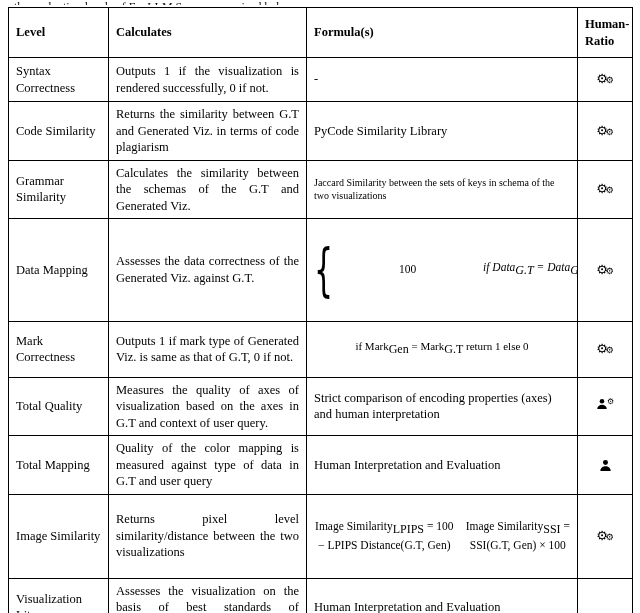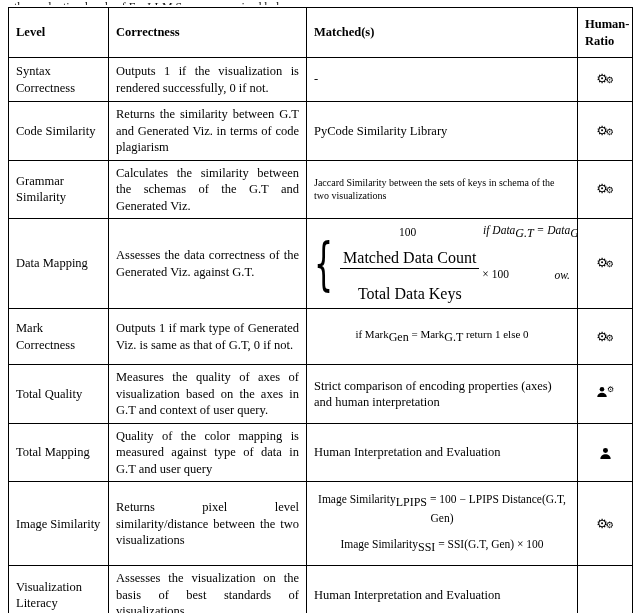--- a/index.html
+++ b/index.html
@@ -17,30 +17,30 @@
   td.formula.center{text-align:center;}
   td.formula.small{font-size:10px;}
   td.ratio{text-align:center;}
 
   tr.h36{height:36px}tr.h44{height:44px}tr.h52{height:52px}
   tr.h56{height:56px}tr.h74{height:74px}tr.h84{height:84px}
 
   
   .cases{display:flex;align-items:center;justify-content:center;font-size:11.5px;}
   .brace{font-family:"DejaVu Sans",sans-serif;font-size:30px;line-height:1;transform:scaleY(1.9);margin-right:7px;font-weight:400;}
-  .case-rows{display:flex;flex-direction:column;gap:5px;min-width:215px;}
+  .case-rows{display:flex;flex-direction:row;gap:5px;min-width:215px;}
   .case-line{display:flex;justify-content:space-between;align-items:center;gap:8px;}
   .case-left{display:inline-block;min-width:135px;text-align:center;}
   .case-right{font-style:italic;white-space:nowrap;}
   .frac{display:inline-block;text-align:center;vertical-align:middle;font-size:16px;}
   .frac .num{display:block;border-bottom:1px solid #000;padding:0 3px;}
   .frac .den{display:block;padding:0 3px;margin-top:14px;}
 
   .mark-formula{font-size:11px;}
-  .img-formula{display:flex;flex-direction:column;gap:11px;align-items:center;font-size:11.5px;}
+  .img-formula{display:flex;flex-direction:row;gap:11px;align-items:center;font-size:11.5px;}
   sub{font-size:12px;}
 
   
   .icon-gears{font-family:"DejaVu Sans",sans-serif;display:inline-flex;align-items:flex-end;line-height:1;}
   .icon-gears .g1{font-size:13px;}
   .icon-gears .g2{font-size:9px;margin-left:-2px;}
   .icon-person{display:inline-block;vertical-align:middle;}
   .icon-person-gear{display:inline-flex;align-items:flex-start;gap:0;}
   .icon-person-gear .mini-gear{font-family:"DejaVu Sans",sans-serif;font-size:8px;line-height:1;margin-left:-1px;}
 </style>
@@ -54,22 +54,22 @@
   <table class="rubric">
     <colgroup>
         <col style="width:100px">
         <col style="width:198px">
         <col style="width:271px">
         <col style="width:55px">
       </colgroup>
     <thead>
       <tr class="h36">
         <th>Level</th>
-        <th>Correctness</th>
-        <th>Matched(s)</th>
+        <th>Calculates</th>
+        <th>Formula(s)</th>
         <th>Human-Ratio</th>
       </tr>
     </thead>
     <tbody>
 
       <tr class="h44">
         <td class="level">Syntax Correctness</td>
         <td class="desc">Outputs 1 if the visualization is rendered successfully, 0 if not.</td>
         <td class="formula">-</td>
         <td class="ratio">

